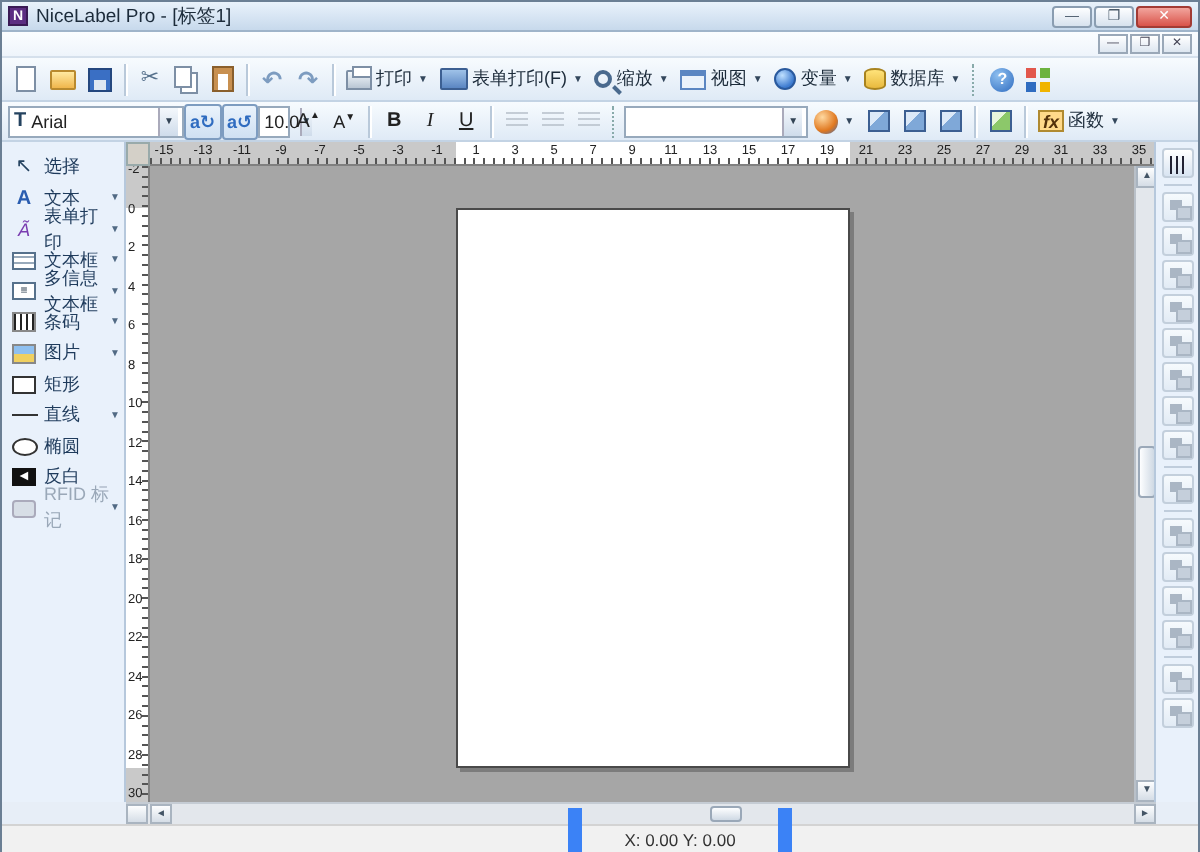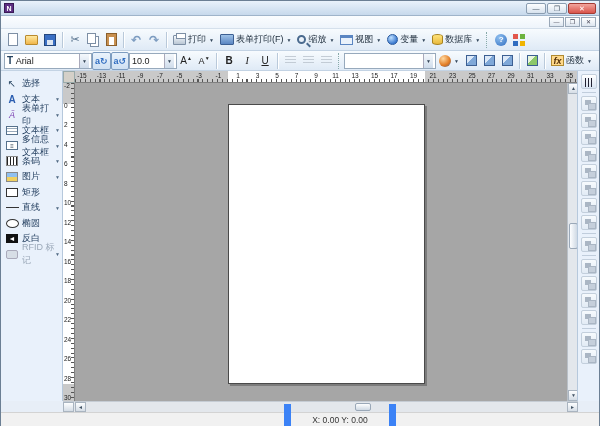--- a/index.html
+++ b/index.html
@@ -72,21 +72,21 @@
   .ic-apps i:nth-child(4){ right:0; bottom:0; background:#f0b400; }
   .ic-fx { width:13px; height:11px; background:#ffd98a; border:1px solid #b08a30; font-style:italic; font-weight:bold; font-size:9px; line-height:10px; text-align:center; color:#54310a; }
   .ic-cube { width:11px; height:11px; background:linear-gradient(135deg,#dce9f8 40%,#7fa8d8 41%); border:1px solid #3c5f92; }
   .ic-ball { width:12px; height:12px; border-radius:50%; background:radial-gradient(circle at 35% 30%,#ffd9a0,#e07820 60%,#2f6cc0); }
   .ic-fontT { font-size:10px; font-weight:bold; color:#1c3least; color:#24425f; }
 
   
   .combo { height:16px; background:#fff; border:1px solid #97a9bc; display:flex; align-items:center; padding:0 2px; }
   .combo .dd-box { margin-left:auto; width:10px; height:14px; background:linear-gradient(#f4f8fc,#cfdceb); border-left:1px solid #aab; text-align:center; font-size:5px; line-height:14px; color:#345; }
   .font-combo { width:88px; }
-  .size-combo { width:48px; }
+  .size-combo { width:16px; }
   .blank-combo { width:92px; }
   .fmt-btn { font-size:10px; width:17px; }
   .ori-btn { border:1px solid #7d9cc0; background:linear-gradient(#eaf3fc,#cfe0f2); }
   .align-ic { width:11px; height:9px; background:repeating-linear-gradient(#b9c2cc 0 1px, transparent 1px 3px); opacity:.8; }
 
   
   .main { position:absolute; left:0; top:70px; width:100%; height:330px; }
 
   .toolbox { position:absolute; left:0; top:0; width:62px; height:330px; background:#e9f1fb; border-right:1px solid #b6c8dc; padding-top:5px; }
   .tool-item { display:flex; align-items:center; height:15.5px; padding:0 2px 0 4px; color:#1f3b5c; cursor:default; }
@@ -148,20 +148,21 @@
   .sb-coords { width:105px; justify-content:center; }
   .sb-printer { width:170px; }
 </style>
 </head>
 <body>
 
 <div class="window">
 
   <div class="titlebar">
     <span class="app-icon">N</span>
+    <span class="title-text">NiceLabel Pro - [标签1]</span>
     <span class="win-controls">
       <span class="win-btn">—</span>
       <span class="win-btn">❐</span>
       <span class="win-btn close">✕</span>
     </span>
   </div>
 
   <div class="menubar">
     <span class="mdi-controls">
       <span class="mdi-btn">—</span>

